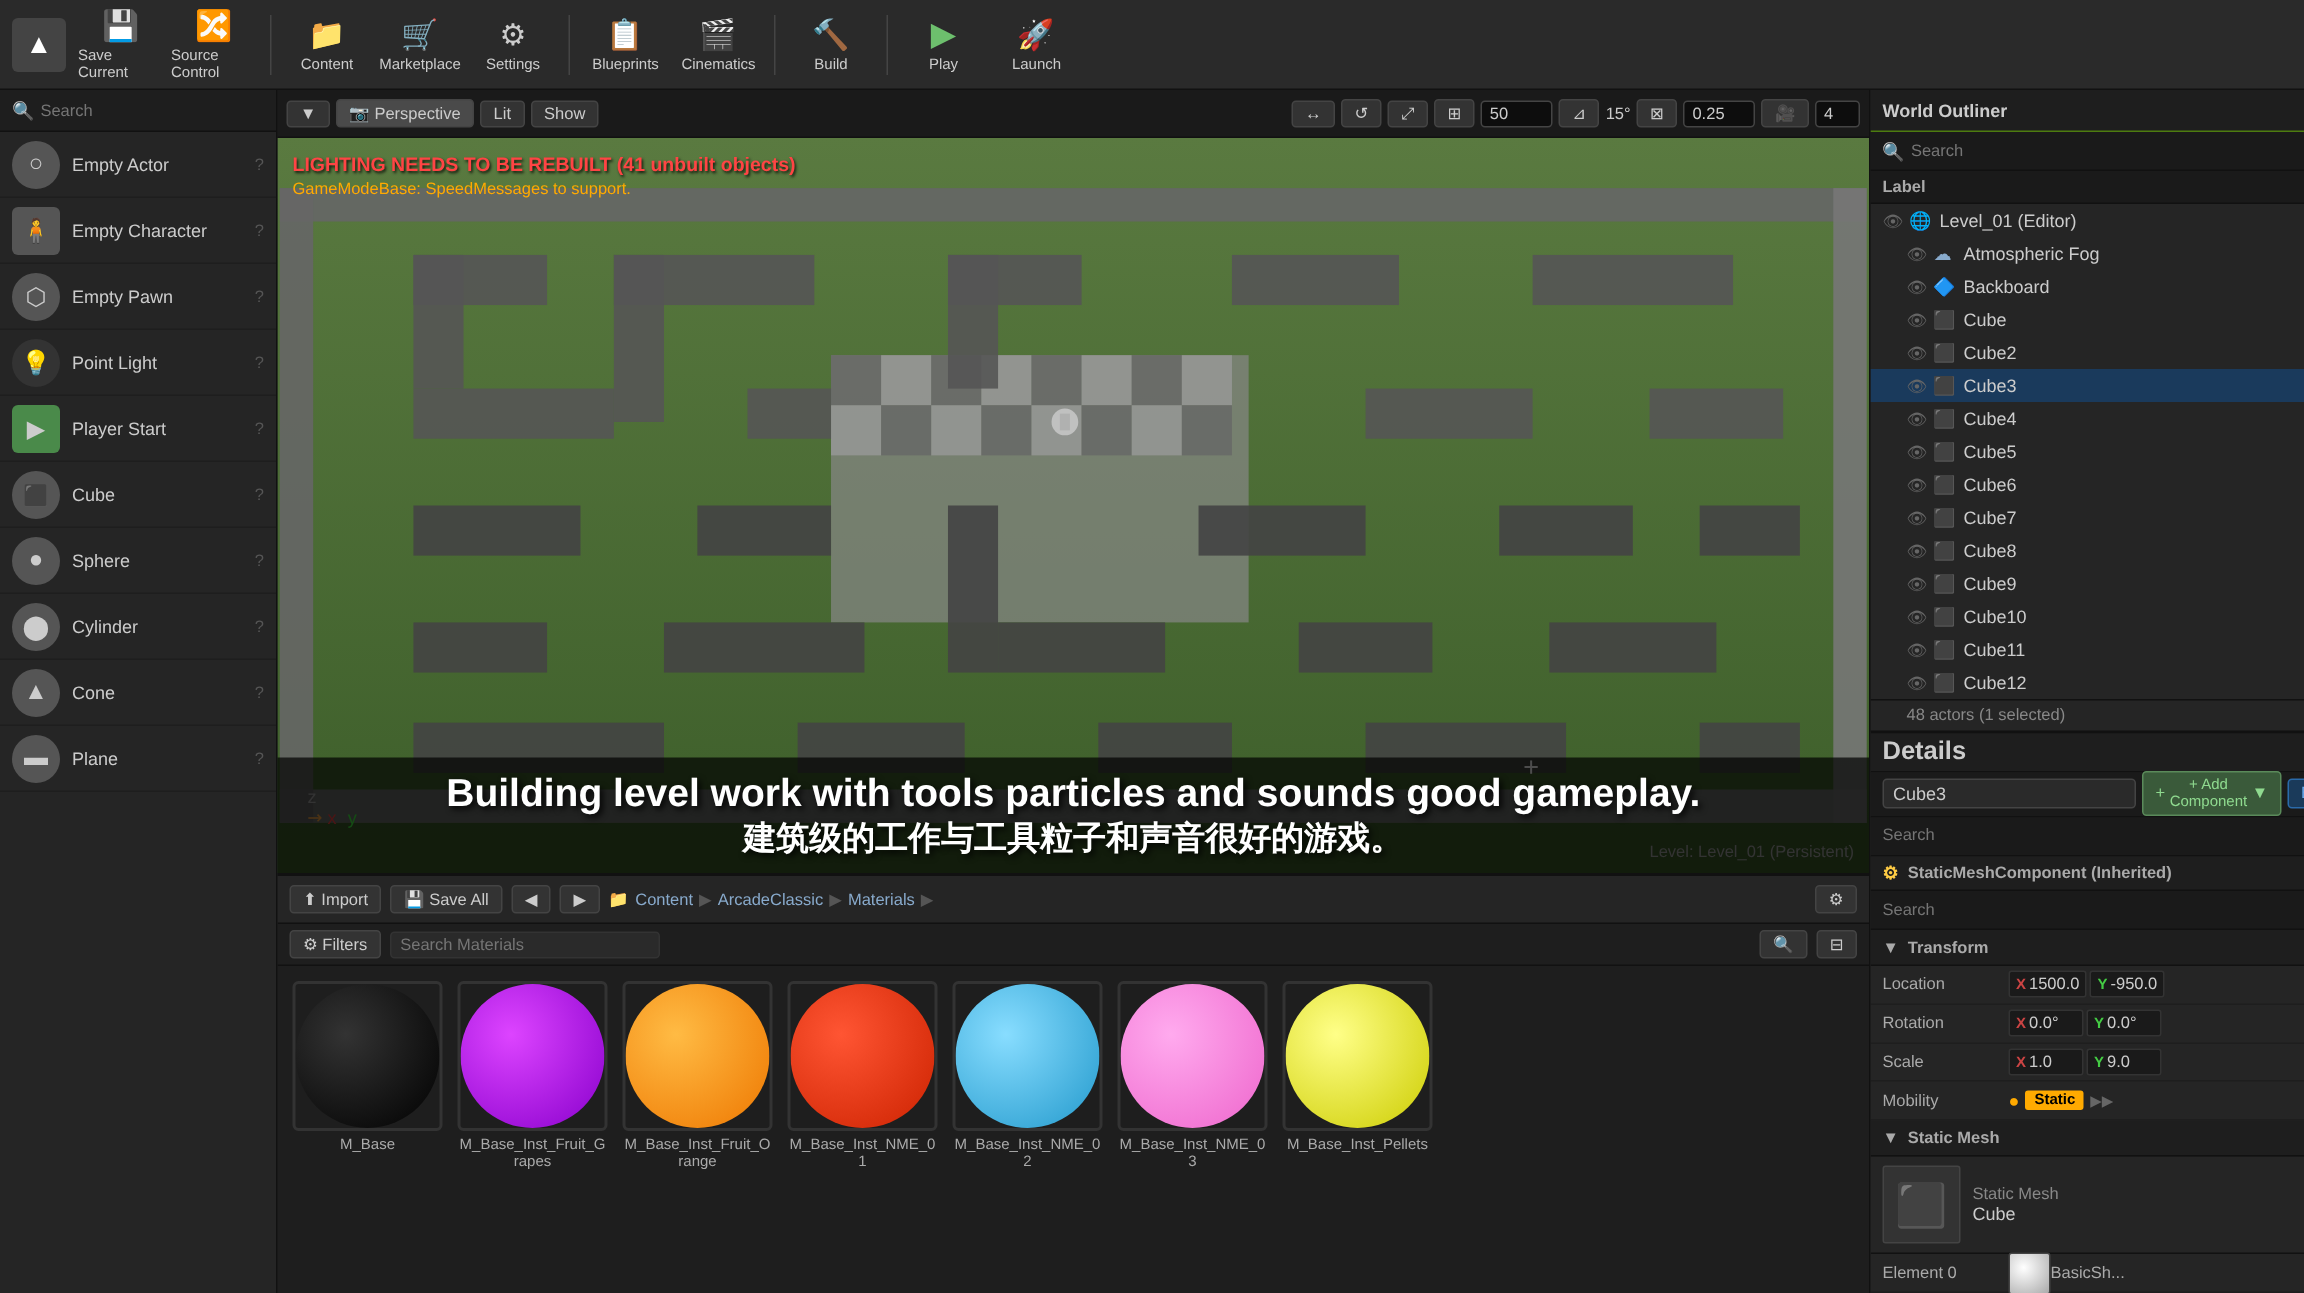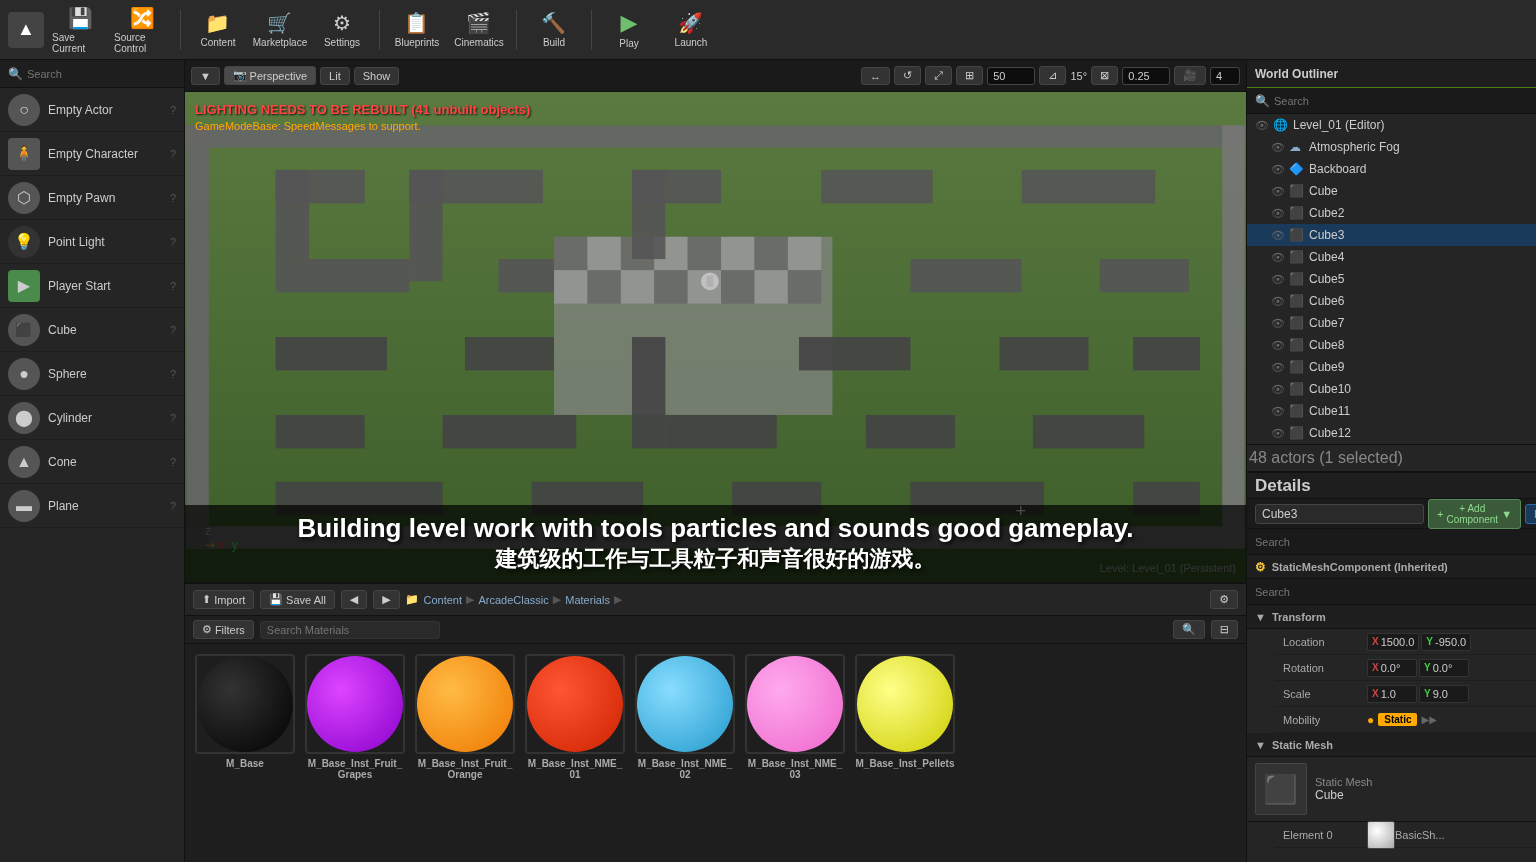--- a/index.html
+++ b/index.html
@@ -160,21 +160,21 @@
     .outliner-item {
       height: 22px; display: flex; align-items: center;
       padding: 0 8px; gap: 4px; cursor: pointer;
     }
     .outliner-item.selected { background: #1a3a5c; }
     .outliner-item-icon { font-size: 12px; color: #88aacc; width: 16px; }
     .outliner-item-eye { font-size: 11px; color: #666; width: 14px; }
     .outliner-item-label { font-size: 12px; flex: 1; }
     .outliner-item-indent { padding-left: 24px; }
     .outliner-count {
-      padding: 4px 2px; font-size: 16px; color: #888;
+      padding: 4px 24px; font-size: 11px; color: #888;
       border-top: 1px solid #111; border-bottom: 1px solid #111;
     }
 
     
     #details-panel {
       background: #252525;
       border-top: 1px solid #111;
       flex: 1;
       overflow: hidden;
       display: flex; flex-direction: column;
@@ -217,21 +217,20 @@
       height: 24px; background: #1e1e1e;
       display: flex; align-items: center; padding: 0 8px; gap: 6px;
       font-size: 11px; color: #aaa; font-weight: bold;
       border-bottom: 1px solid #111; cursor: pointer;
     }
     .details-section-icon { color: #ffcc44; font-size: 12px; }
     .details-row {
       height: 26px; display: flex; align-items: center;
       padding: 0 8px; border-bottom: 1px solid #1e1e1e;
       gap: 4px;
-      margin-left: 28px;
     }
     .details-label { color: #aaa; font-size: 11px; width: 80px; flex-shrink: 0; }
     .details-value-group { display: flex; align-items: center; gap: 2px; flex: 1; }
     .details-value-box {
       background: #1a1a1a; border: 1px solid #333; border-radius: 2px;
       color: #ccc; font-size: 11px; padding: 2px 4px; min-width: 50px;
       display: flex; align-items: center; gap: 2px;
     }
     .val-x { color: #cc4444; font-size: 10px; font-weight: bold; }
     .val-y { color: #44cc44; font-size: 10px; font-weight: bold; }
@@ -298,21 +297,20 @@
       width: 140px; background: #252525; border-right: 1px solid #111;
       overflow-y: auto; padding: 4px 0;
     }
     .content-sidebar-item {
       padding: 4px 12px; font-size: 11px; color: #aaa; cursor: pointer;
     }
     #content-grid {
       flex: 1; overflow-x: auto; overflow-y: hidden;
       display: flex; align-items: flex-start; padding: 10px;
       gap: 10px;
-      font-weight: bold;
     }
     .content-item {
       display: flex; flex-direction: column; align-items: center;
       cursor: pointer; gap: 4px; width: 100px;
     }
     .content-thumb {
       width: 100px; height: 100px; border-radius: 4px;
       border: 2px solid #333; overflow: hidden;
       display: flex; align-items: center; justify-content: center;
     }
@@ -688,20 +686,23 @@
   </div>
 
   <div id="right-panel">
     <div id="outliner-header">
       <span style="font-weight:bold;font-size:12px;color:#ccc;">World Outliner</span>
     </div>
     <div id="outliner-search">
       <span style="color:#666;margin-right:4px;">🔍</span>
       <input type="text" style="background: transparent; border: none; outline: none; color: rgb(170, 170, 170); font-size: 11px; width: 100%;" placeholder="Search">
     </div>
+    <div class="outliner-col-header">
+      <span>Label</span>
+    </div>
 
     <div class="outliner-item">
       <span class="outliner-item-eye">👁</span>
       <span class="outliner-item-icon">🌐</span>
       <span class="outliner-item-label">Level_01 (Editor)</span>
     </div>
     <div class="outliner-item outliner-item-indent">
       <span class="outliner-item-eye">👁</span>
       <span class="outliner-item-icon">☁</span>
       <span class="outliner-item-label">Atmospheric Fog</span>

